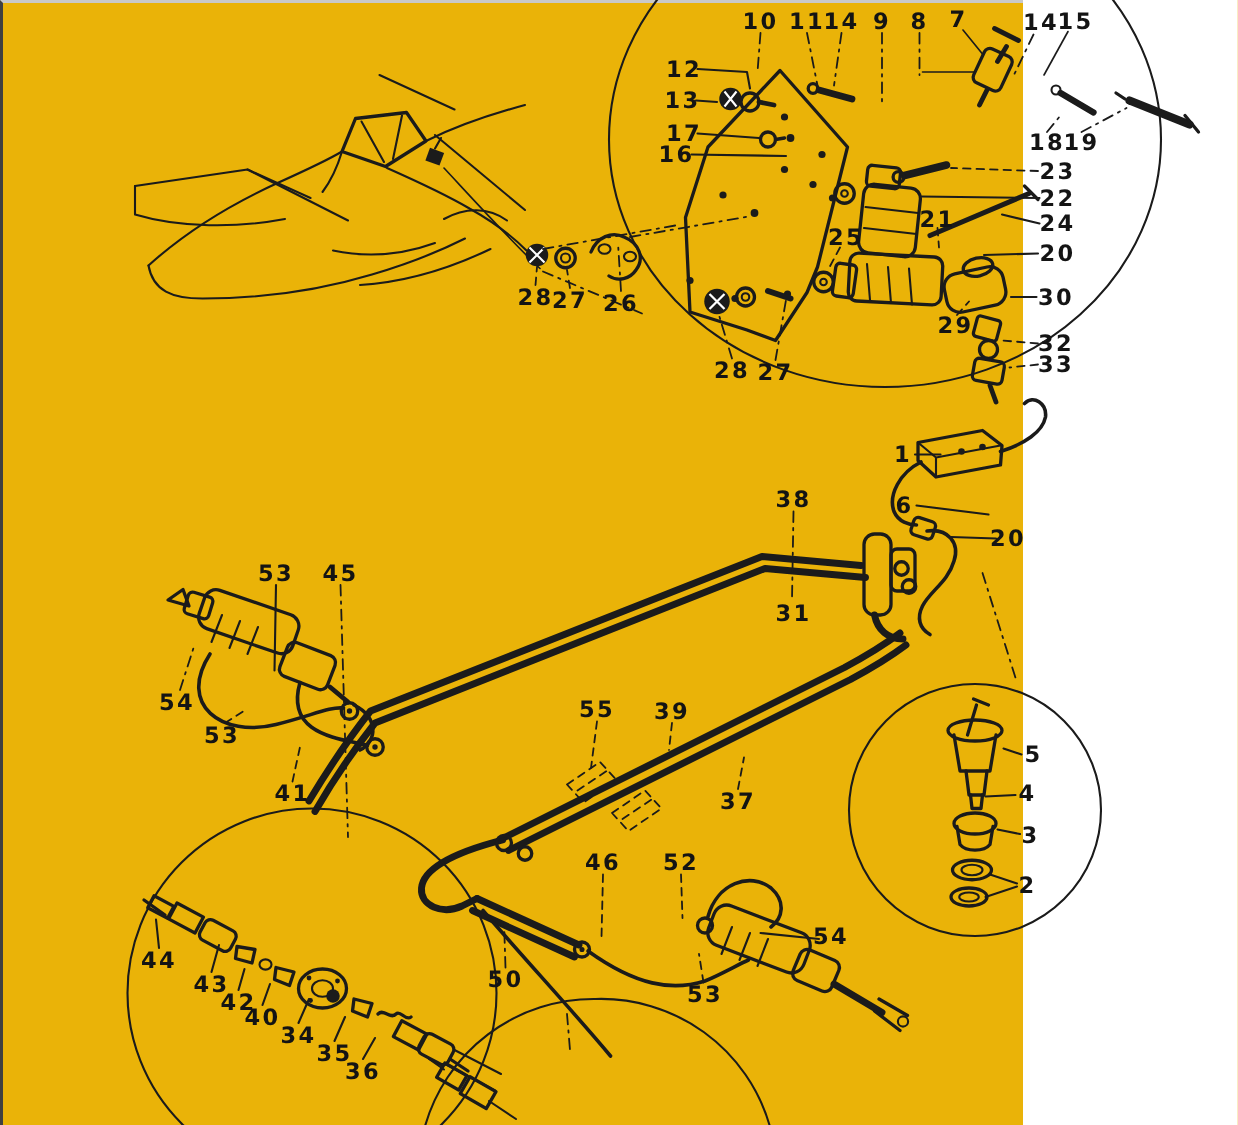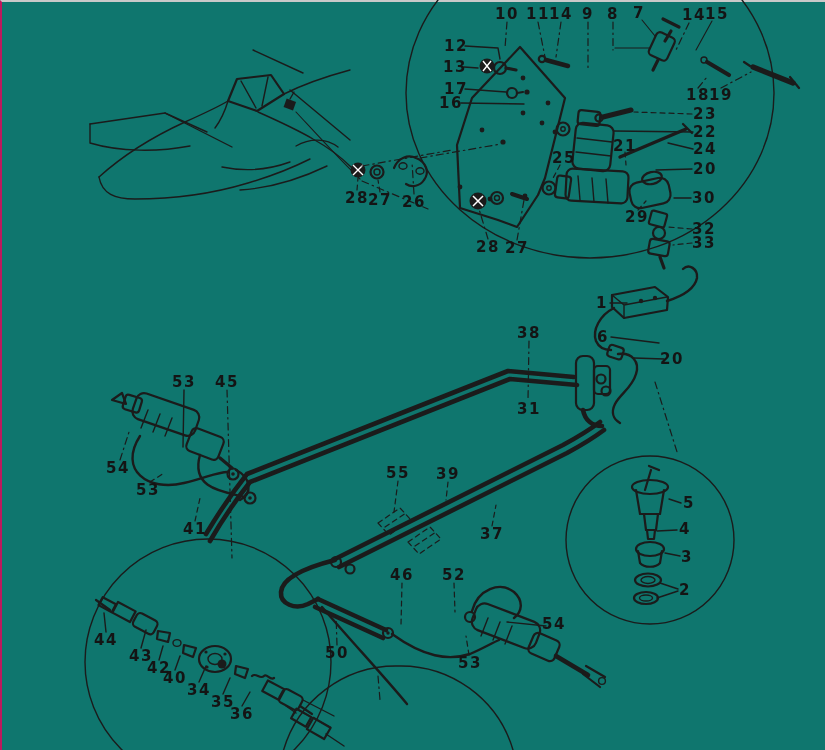--- a/index.html
+++ b/index.html
@@ -1,17 +1,17 @@
 <!DOCTYPE html>
 <html><head>
 <meta charset="utf-8">
 <style>
   html,body{margin:0;padding:0;background:#fff;width:825px;height:750px;overflow:hidden;}
-  #stage{position:relative;width:825px;height:750px;background:#0f766e;
-         border-top:2px solid #c9c9c9;border-left:2px solid #be185d;box-sizing:border-box;
+  #stage{position:relative;width:682px;height:750px;background:#eab308;
+         border-top:2px solid #c9c9c9;border-left:2px solid #404040;box-sizing:border-box;
          font-family:"DejaVu Sans", sans-serif;}
   svg{position:absolute;left:-2px;top:-2px;}
   .ink{stroke:#1b1b1b;fill:none;stroke-linecap:round;stroke-linejoin:round;}
   .s1{stroke-width:1.4;}
   .s2{stroke-width:2.2;}
   .s3{stroke-width:3.2;}
   .pipe{stroke-width:4.6;}
   .hose{stroke-width:2.4;}
   .thin{stroke-width:1.1;}
   .dash{stroke-dasharray:5 4;stroke-width:1.2;}

